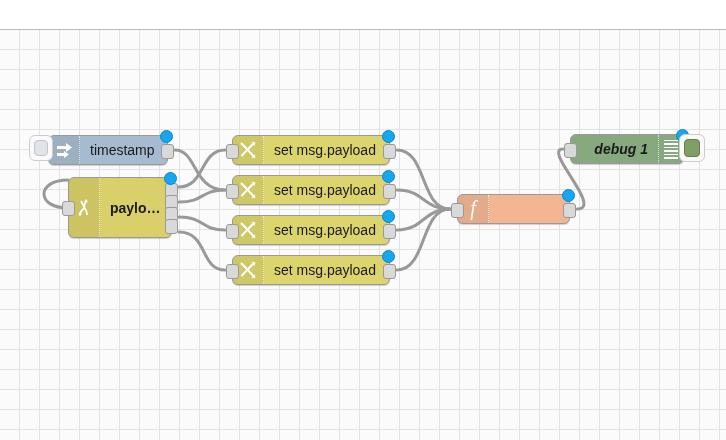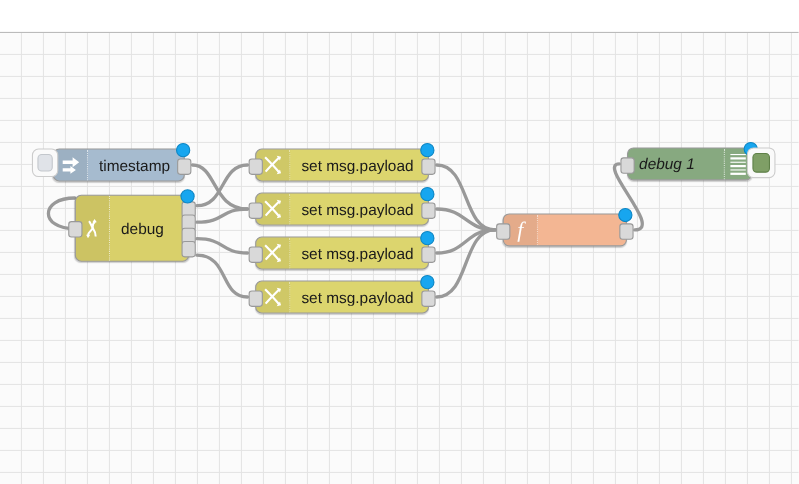--- a/index.html
+++ b/index.html
@@ -77,21 +77,21 @@
   .node-label {
     flex: 1 1 auto;
     padding: 0 10px;
     font-size: 14px;
     color: #1a1a1a;
     white-space: nowrap;
     overflow: hidden;
     text-overflow: ellipsis;
   }
   .node-label.italic { font-style: italic; }
-  .node-label.center { text-align: left; }
+  .node-label.center { text-align: right; font-weight: bold; }
   .node-label.left   { text-align: left; }
 
   
   .port {
     position: absolute;
     width: 13px;
     height: 15px;
     background: #d9d9d9;
     border: 1px solid #999999;
     border-radius: 3px;
@@ -218,21 +218,21 @@
           <div class="node-icon-box">
             <span style="display: flex; align-items: center; justify-content: center;">
               <svg class="icon-svg" width="20" height="22" viewBox="0 0 20 22">
                 <path d="M12 2 L10 5 L14 5 Z" fill="#ffffff"></path>
                 <path d="M12.5 4.5 C 9 7 11 9 10 11 C 9 13 6 14 6 17" stroke="#ffffff" stroke-width="1.8" fill="none"></path>
                 <path d="M7 4 C 9 7 9.5 9.5 11 11.5 C 12.5 13.5 13 15 13 18" stroke="#ffffff" stroke-width="1.8" fill="none"></path>
                 <path d="M6 19.5 L4.3 16.5 L8 16.5 Z" fill="#ffffff"></path>
               </svg>
             </span>
           </div>
-          <div class="node-label center">debug</div>
+          <div class="node-label center">payload</div>
           <div class="port in" style="top: 23px;"></div>
           <div class="port out" style="top: 4.7px;"></div>
           <div class="port out" style="top: 16.9px;"></div>
           <div class="port out" style="top: 29.1px;"></div>
           <div class="port out" style="top: 41.3px;"></div>
           <div class="status-dot" style="right: -6px; top: -6px;"></div>
         </div>
         <div class="node" style="left: 232px; top: 105px; width: 158px; height: 30px; background: rgb(220, 213, 110);">
           <div class="node-icon-box">
             <span style="display: flex; align-items: center; justify-content: center;">

